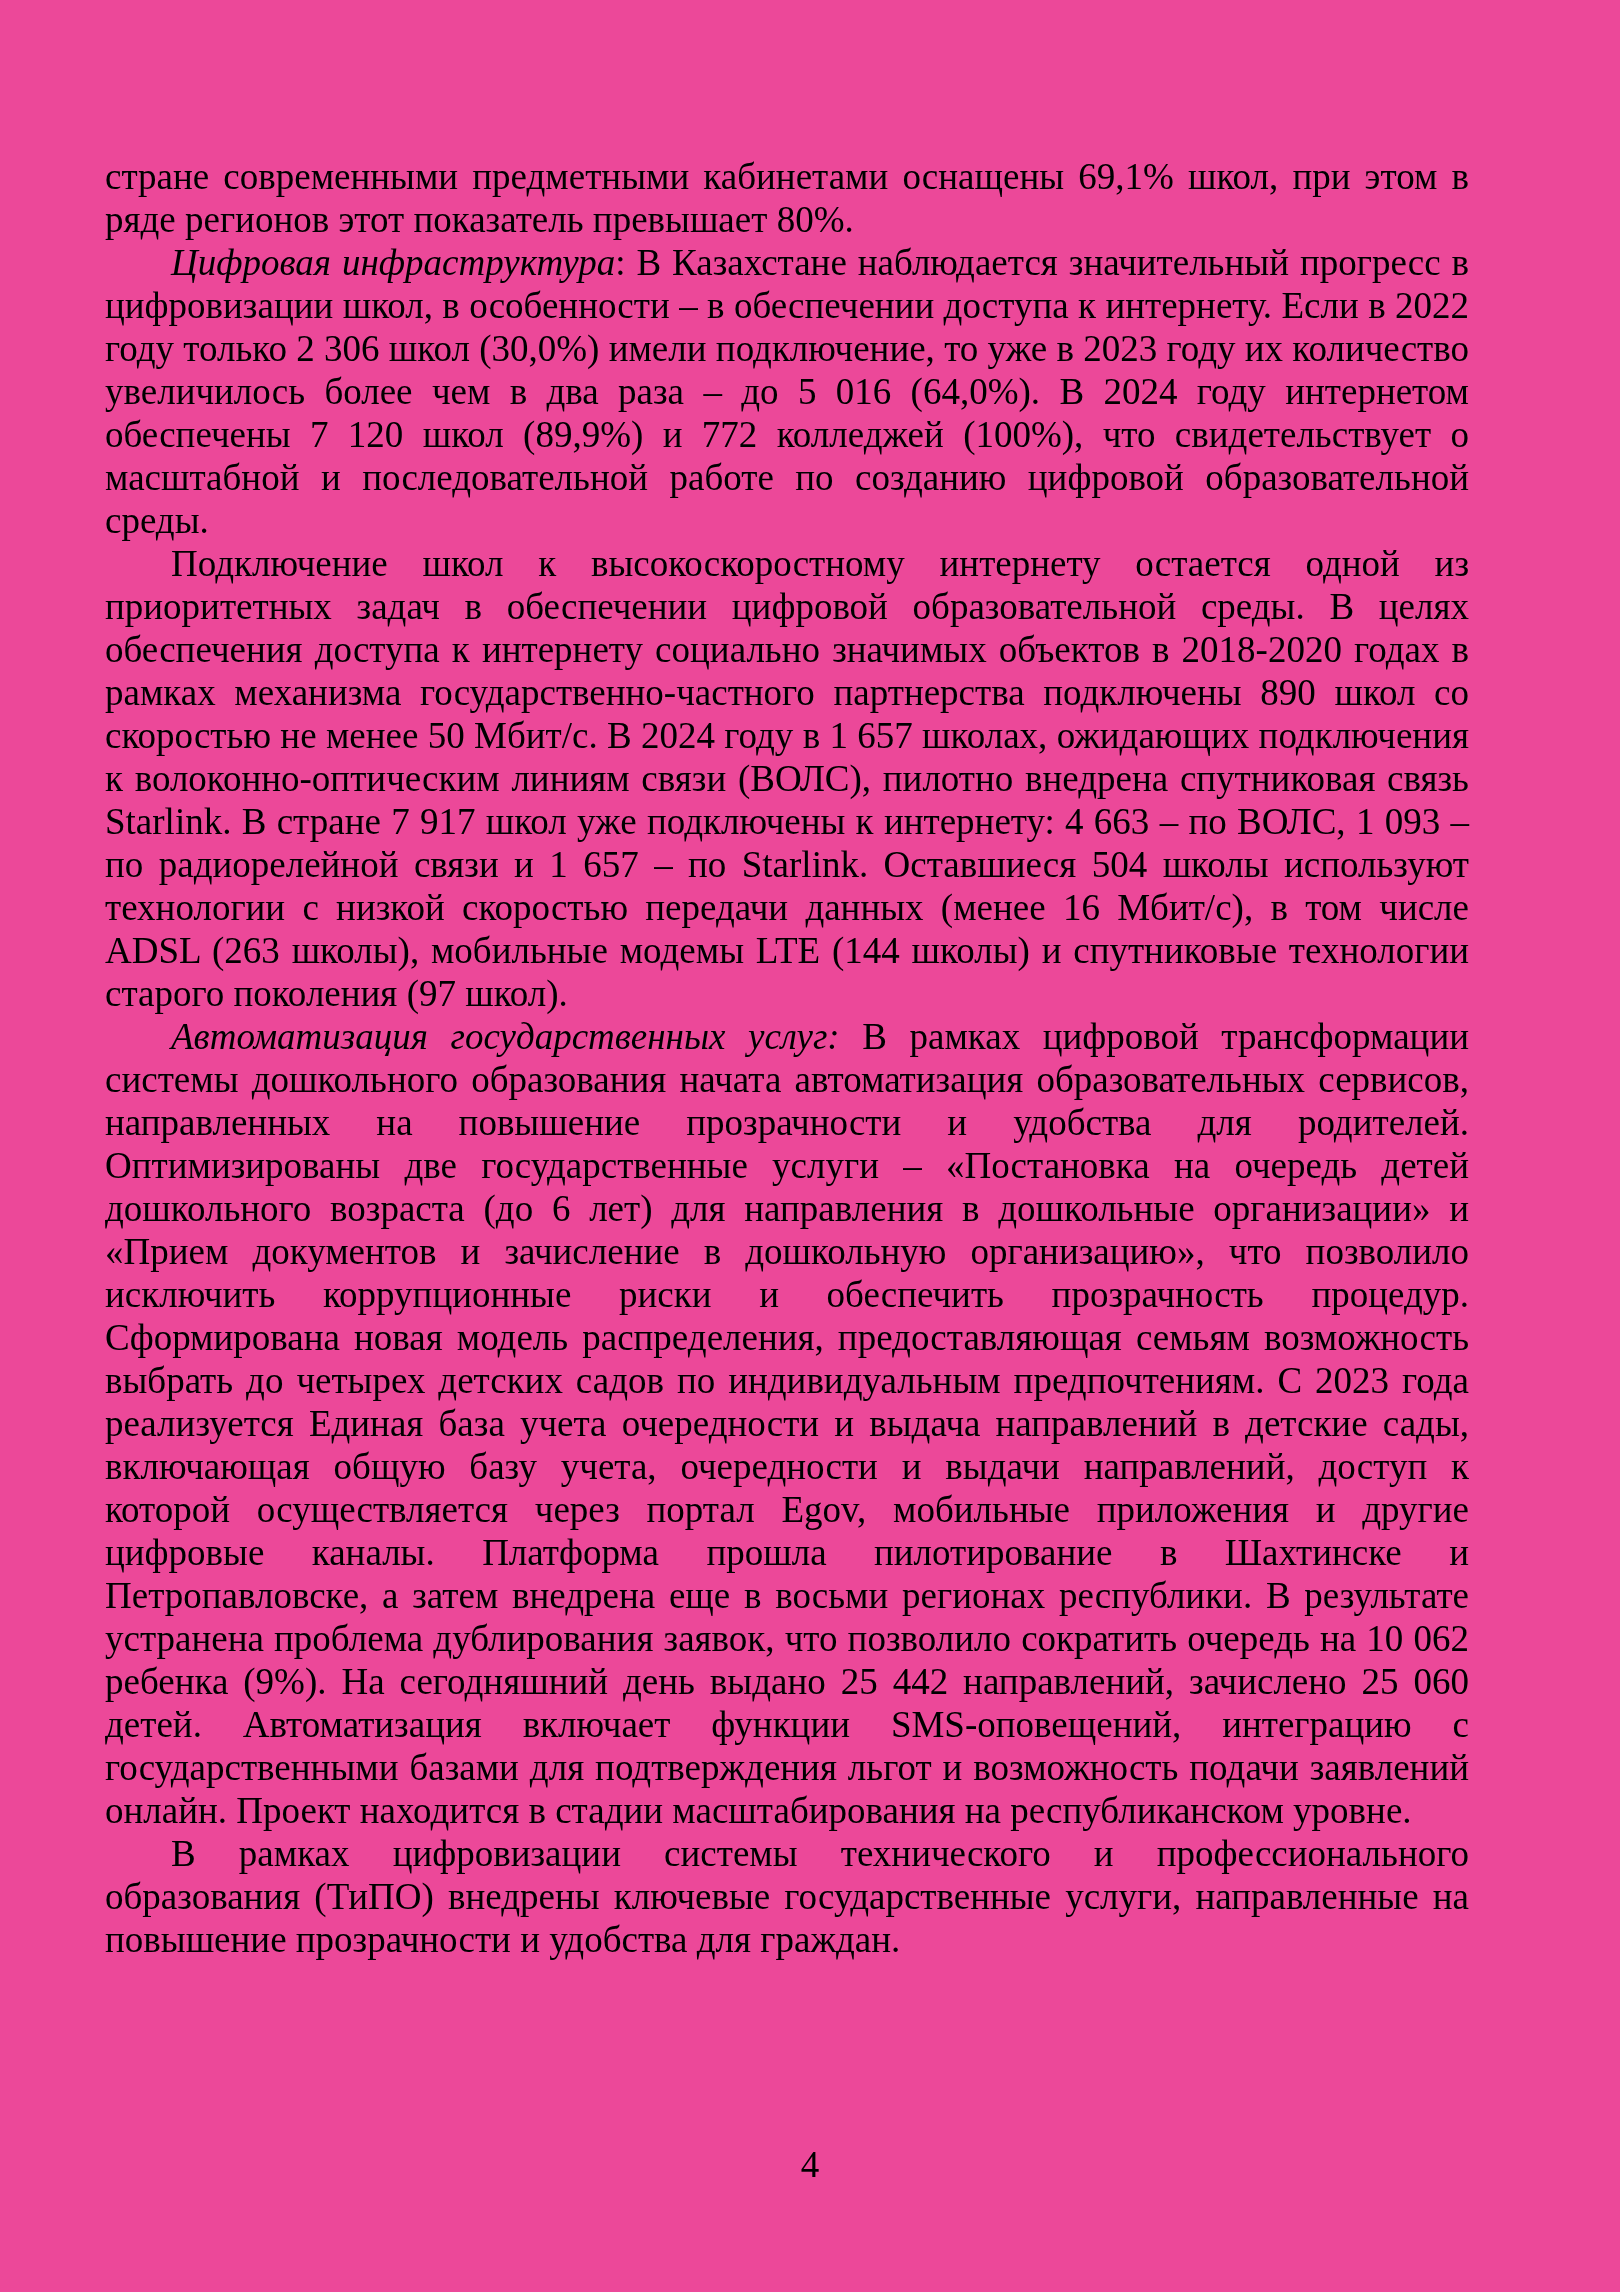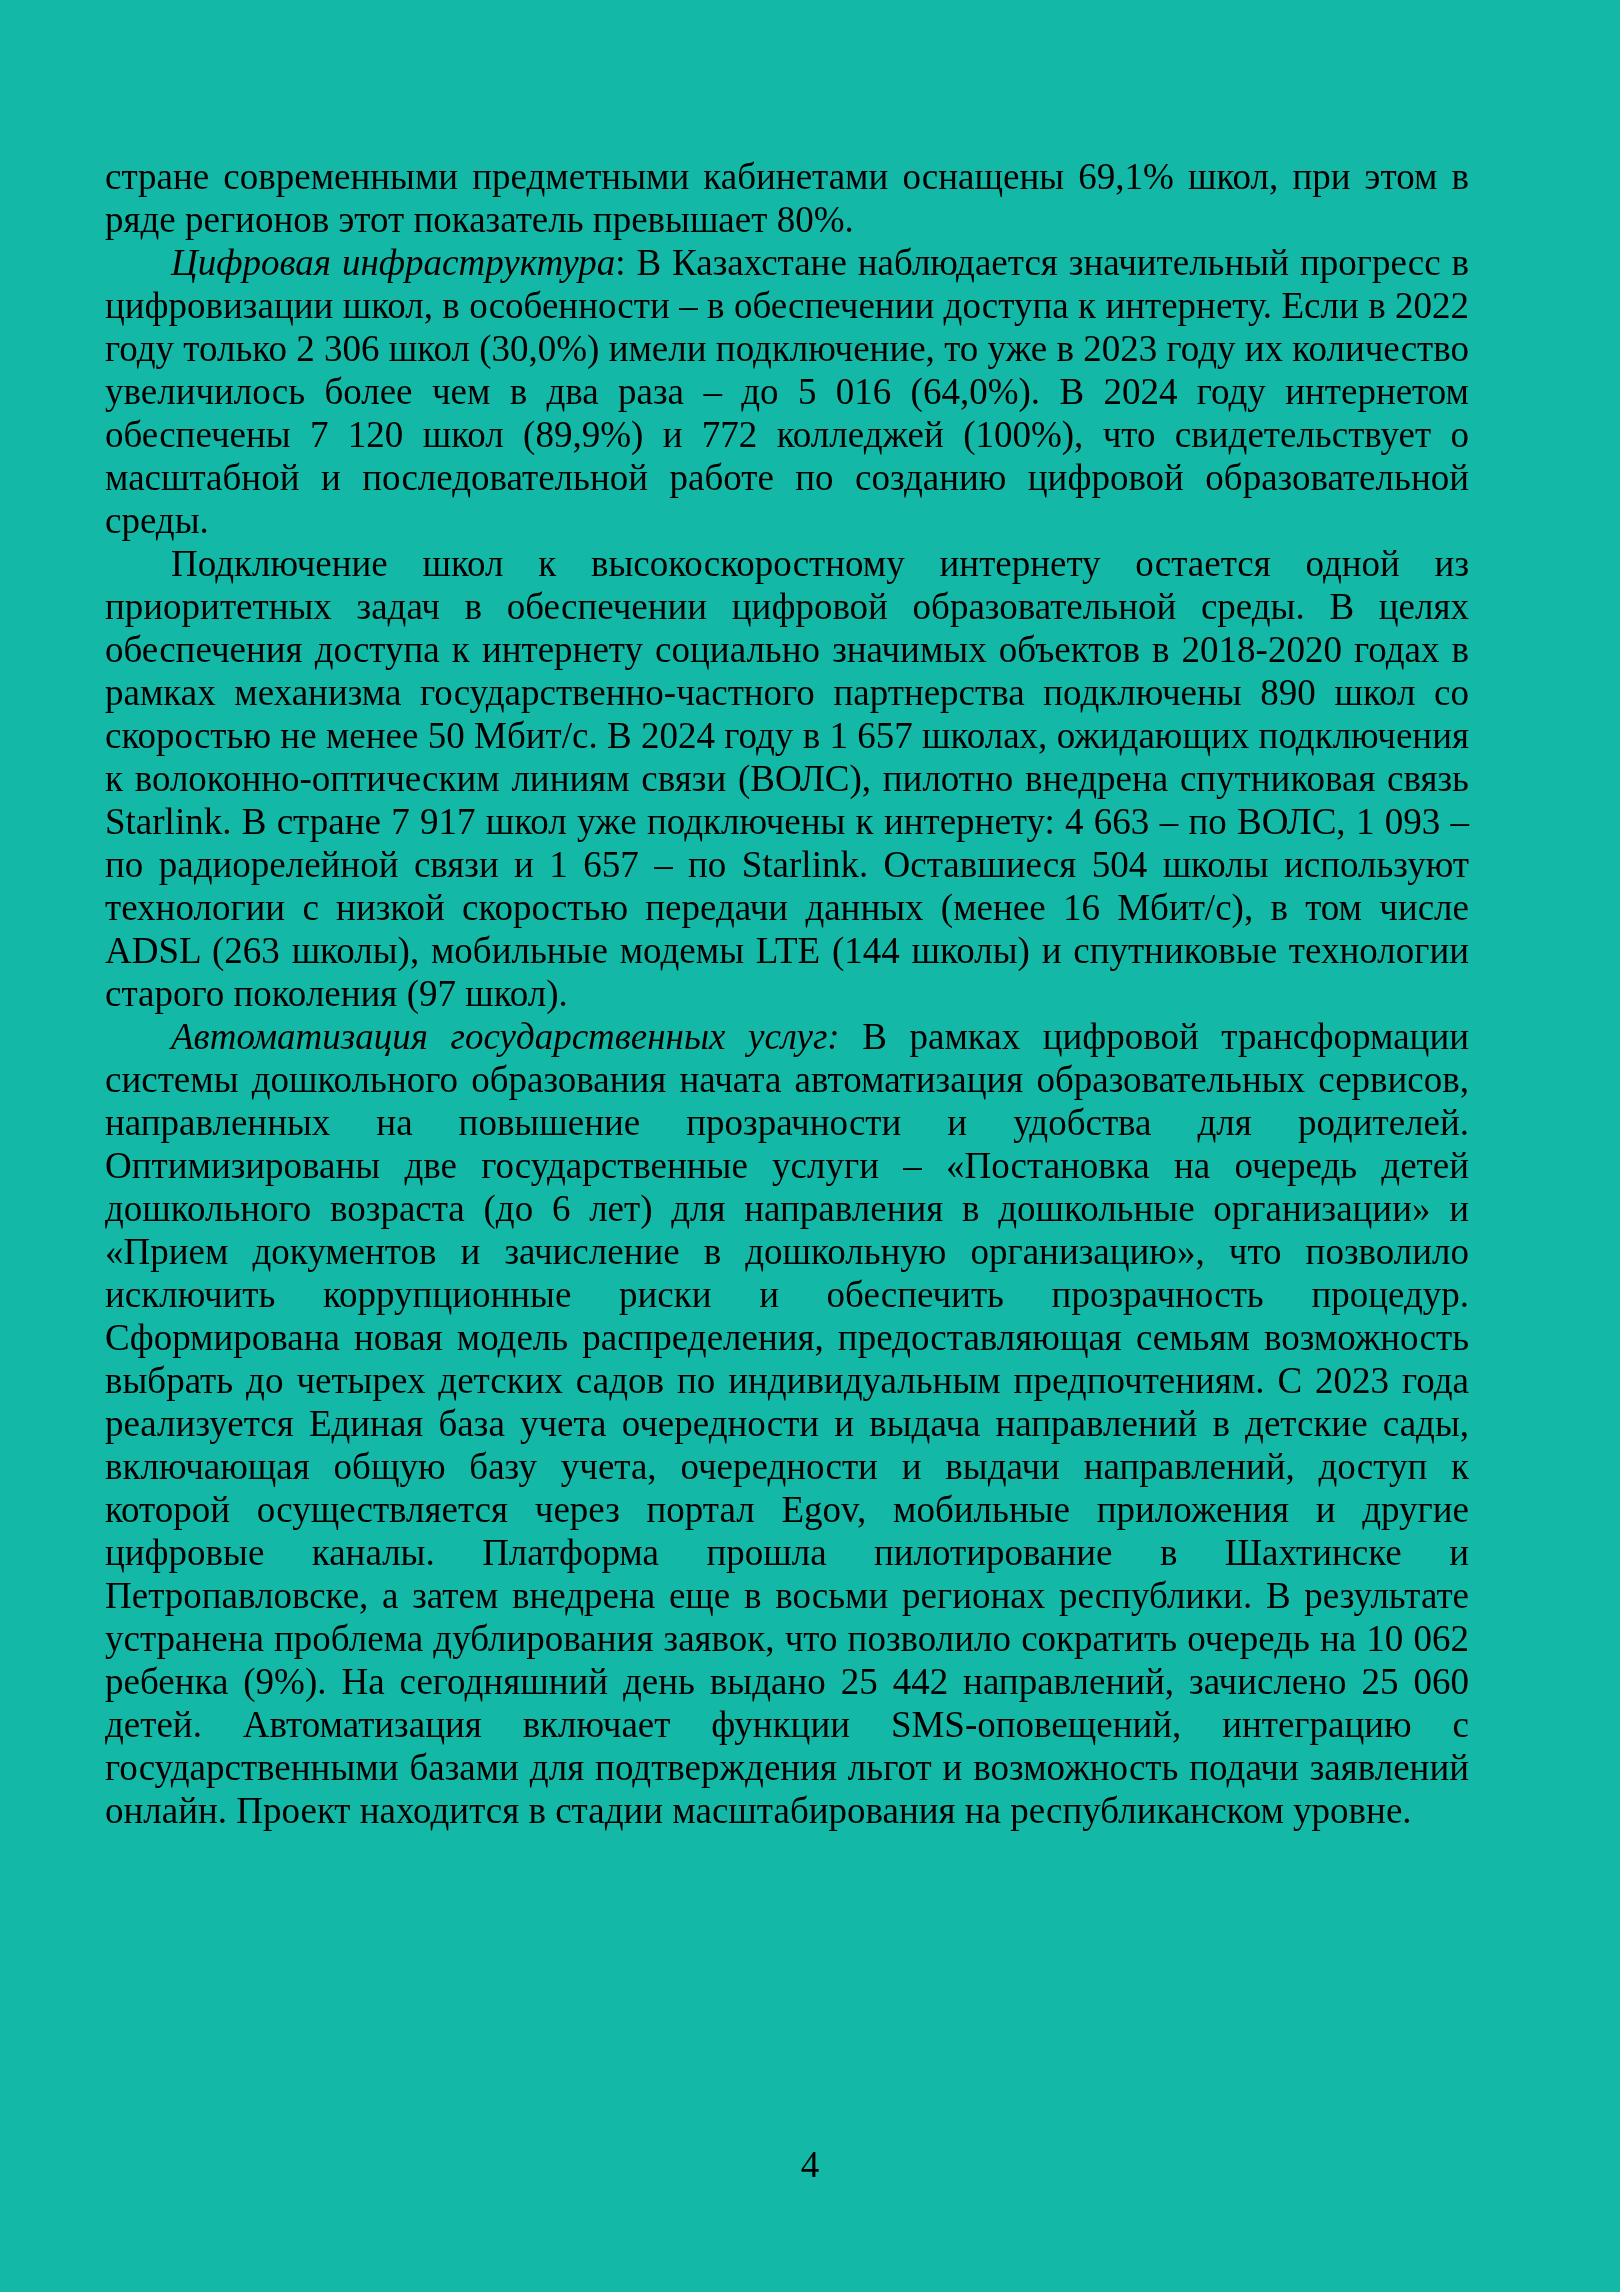--- a/index.html
+++ b/index.html
@@ -4,21 +4,21 @@
 <style>
   html, body {
     margin: 0;
     padding: 0;
     background: #ffffff;
   }
   .page {
     position: relative;
     width: 1620px;
     height: 2293px;
-    background: #14b8a6;
+    background: #ec4899;
     color: #000000;
     font-family: "Liberation Serif", "DejaVu Serif", serif;
     overflow: hidden;
   }
   .content {
     position: absolute;
     left: 105px;
     top: 155px;
     width: 1364px;
     font-size: 37px;
@@ -54,18 +54,19 @@
   <div class="content">
 
     <p class="para"><span>стране современными предметными кабинетами оснащены 69,1% школ, при этом в ряде регионов этот показатель превышает 80%.</span></p>
 
     <p class="para indent"><em>Цифровая инфраструктура</em><span>: В Казахстане наблюдается значительный прогресс в цифровизации школ, в особенности – в обеспечении доступа к интернету. Если в 2022 году только 2&nbsp;306 школ (30,0%) имели подключение, то уже в 2023 году их количество увеличилось более чем в два раза – до 5&nbsp;016 (64,0%). В 2024 году интернетом обеспечены 7&nbsp;120 школ (89,9%) и 772 колледжей (100%), что свидетельствует о масштабной и последовательной работе по созданию цифровой образовательной среды.</span></p>
 
     <p class="para indent"><span>Подключение школ к высокоскоростному интернету остается одной из приоритетных задач в обеспечении цифровой образовательной среды. В целях обеспечения доступа к интернету социально значимых объектов в 2018-2020 годах в рамках механизма государственно-частного партнерства подключены 890 школ со скоростью не менее 50 Мбит/с. В 2024 году в 1&nbsp;657 школах, ожидающих подключения к волоконно-оптическим линиям связи (ВОЛС), пилотно внедрена спутниковая связь Starlink. В стране 7&nbsp;917 школ уже подключены к интернету: 4&nbsp;663 – по ВОЛС, 1&nbsp;093 – по радиорелейной связи и 1&nbsp;657 – по Starlink. Оставшиеся 504 школы используют технологии с низкой скоростью передачи данных (менее 16 Мбит/с), в том числе ADSL (263 школы), мобильные модемы LTE (144 школы) и спутниковые технологии старого поколения (97 школ).</span></p>
 
     <p class="para indent"><em>Автоматизация государственных услуг:</em><span> В рамках цифровой трансформации системы дошкольного образования начата автоматизация образовательных сервисов, направленных на повышение прозрачности и удобства для родителей. Оптимизированы две государственные услуги – «Постановка на очередь детей дошкольного возраста (до 6 лет) для направления в дошкольные организации» и «Прием документов и зачисление в дошкольную организацию», что позволило исключить коррупционные риски и обеспечить прозрачность процедур. Сформирована новая модель распределения, предоставляющая семьям возможность выбрать до четырех детских садов по индивидуальным предпочтениям. С 2023 года реализуется Единая база учета очередности и выдача направлений в детские сады, включающая общую базу учета, очередности и выдачи направлений, доступ к которой осуществляется через портал Egov, мобильные приложения и другие цифровые каналы. Платформа прошла пилотирование в Шахтинске и Петропавловске, а затем внедрена еще в восьми регионах республики. В результате устранена проблема дублирования заявок, что позволило сократить очередь на 10&nbsp;062 ребенка (9%). На сегодняшний день выдано 25&nbsp;442 направлений, зачислено 25&nbsp;060 детей. Автоматизация включает функции SMS-оповещений, интеграцию с государственными базами для подтверждения льгот и возможность подачи заявлений онлайн. Проект находится в стадии масштабирования на республиканском уровне.</span></p>
 
+    <p class="para indent"><span>В рамках цифровизации системы технического и профессионального образования (ТиПО) внедрены ключевые государственные услуги, направленные на повышение прозрачности и удобства для граждан.</span></p>
 
   </div>
 
   <div class="page-number">4</div>
 </div>
 
 
 </body></html>

